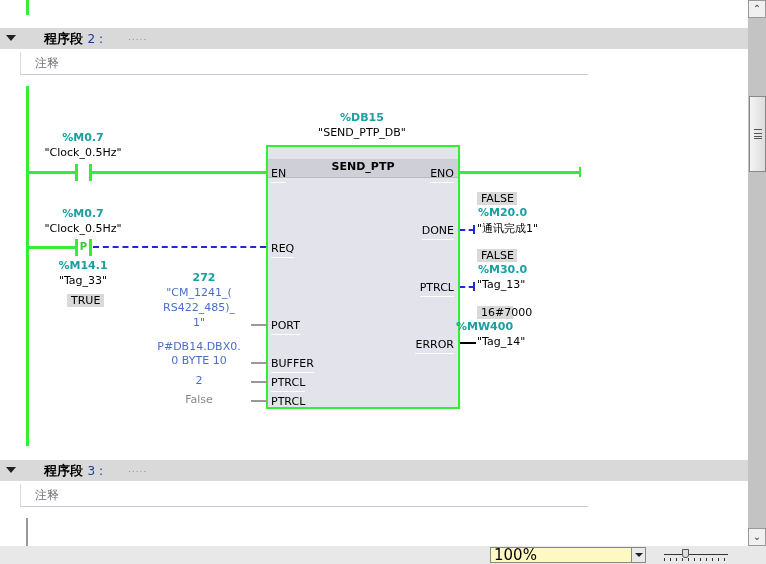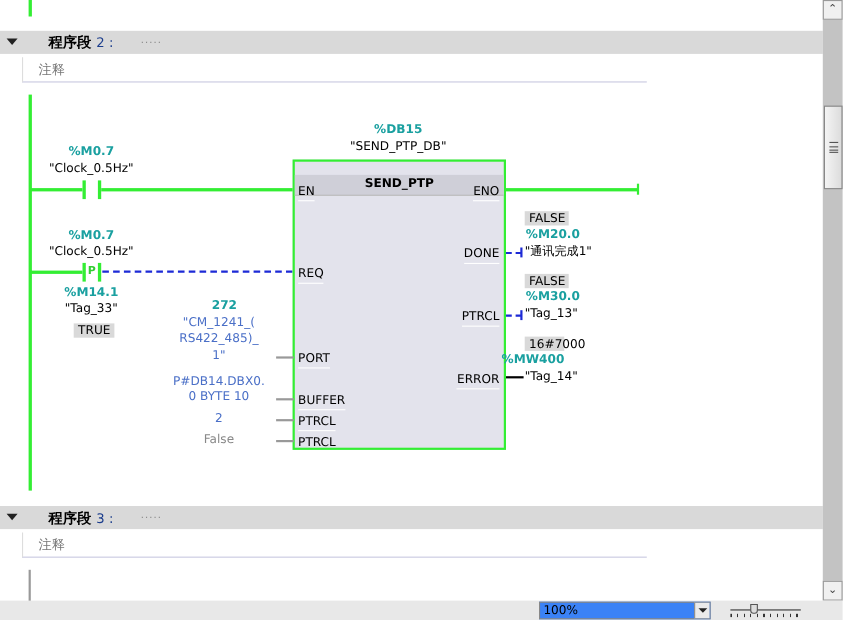--- a/index.html
+++ b/index.html
@@ -27,21 +27,21 @@
 .pin.r{right:4px}
 .pin::after{content:"";position:absolute;left:0;bottom:-3px;width:100%;height:1px;background:#fff}
 .stub{position:absolute;height:2px;background:#999}
 .dash{position:absolute;height:0;border-top:2px dashed #1d2ad6}
 .scroll-v{position:absolute;left:748px;top:0;width:18px;height:546px;background:#c3c3c3}
 .sbtn{position:absolute;left:748px;width:18px;height:18px;background:#f0f0f0;border:1px solid #999;text-align:center;font-size:10px;line-height:16px;color:#444}
 .thumb{position:absolute;left:749px;top:96px;width:17px;height:76px;background:linear-gradient(90deg,#f4f4f4,#dcdcdc);border:1px solid #888}
 .thumb .grip{position:absolute;left:4px;top:32px;width:8px;height:10px;border-top:1px solid #555;border-bottom:1px solid #555}
 .thumb .grip::after{content:"";position:absolute;left:0;top:3px;width:8px;height:2px;border-top:1px solid #555;border-bottom:1px solid #555}
 .status-bar{position:absolute;left:0;top:546px;width:766px;height:18px;background:#e8e8e8}
-.zoom-box{position:absolute;left:490px;top:547px;width:156px;height:16px;background:#3b82f6;border:1px solid #888;font-size:11px;line-height:14px;padding-left:3px}
+.zoom-box{position:absolute;left:490px;top:547px;width:156px;height:16px;background:#fef9c3;border:1px solid #888;font-size:15px;line-height:14px;padding-left:3px}
 .zoom-dd{position:absolute;right:0;top:0;width:14px;height:14px;background:#eaeaea;border-left:1px solid #888}
 .zoom-dd::after{content:"";position:absolute;left:3px;top:5px;border-left:4px solid transparent;border-right:4px solid transparent;border-top:4px solid #222}
 .slider{position:absolute;left:662px;top:548px;width:70px;height:14px}
 .slider .track{position:absolute;left:2px;top:6px;width:64px;height:1px;background:#333}
 .slider .ticks{position:absolute;left:2px;top:10px;width:64px;height:3px;background:repeating-linear-gradient(90deg,#333 0 1px,transparent 1px 6px)}
 .slider .knob{position:absolute;left:20px;top:1px;width:7px;height:9px;background:#ddd;border:1px solid #555;border-radius:0 0 3px 3px}
 </style>
 </head>
 <body>
 

